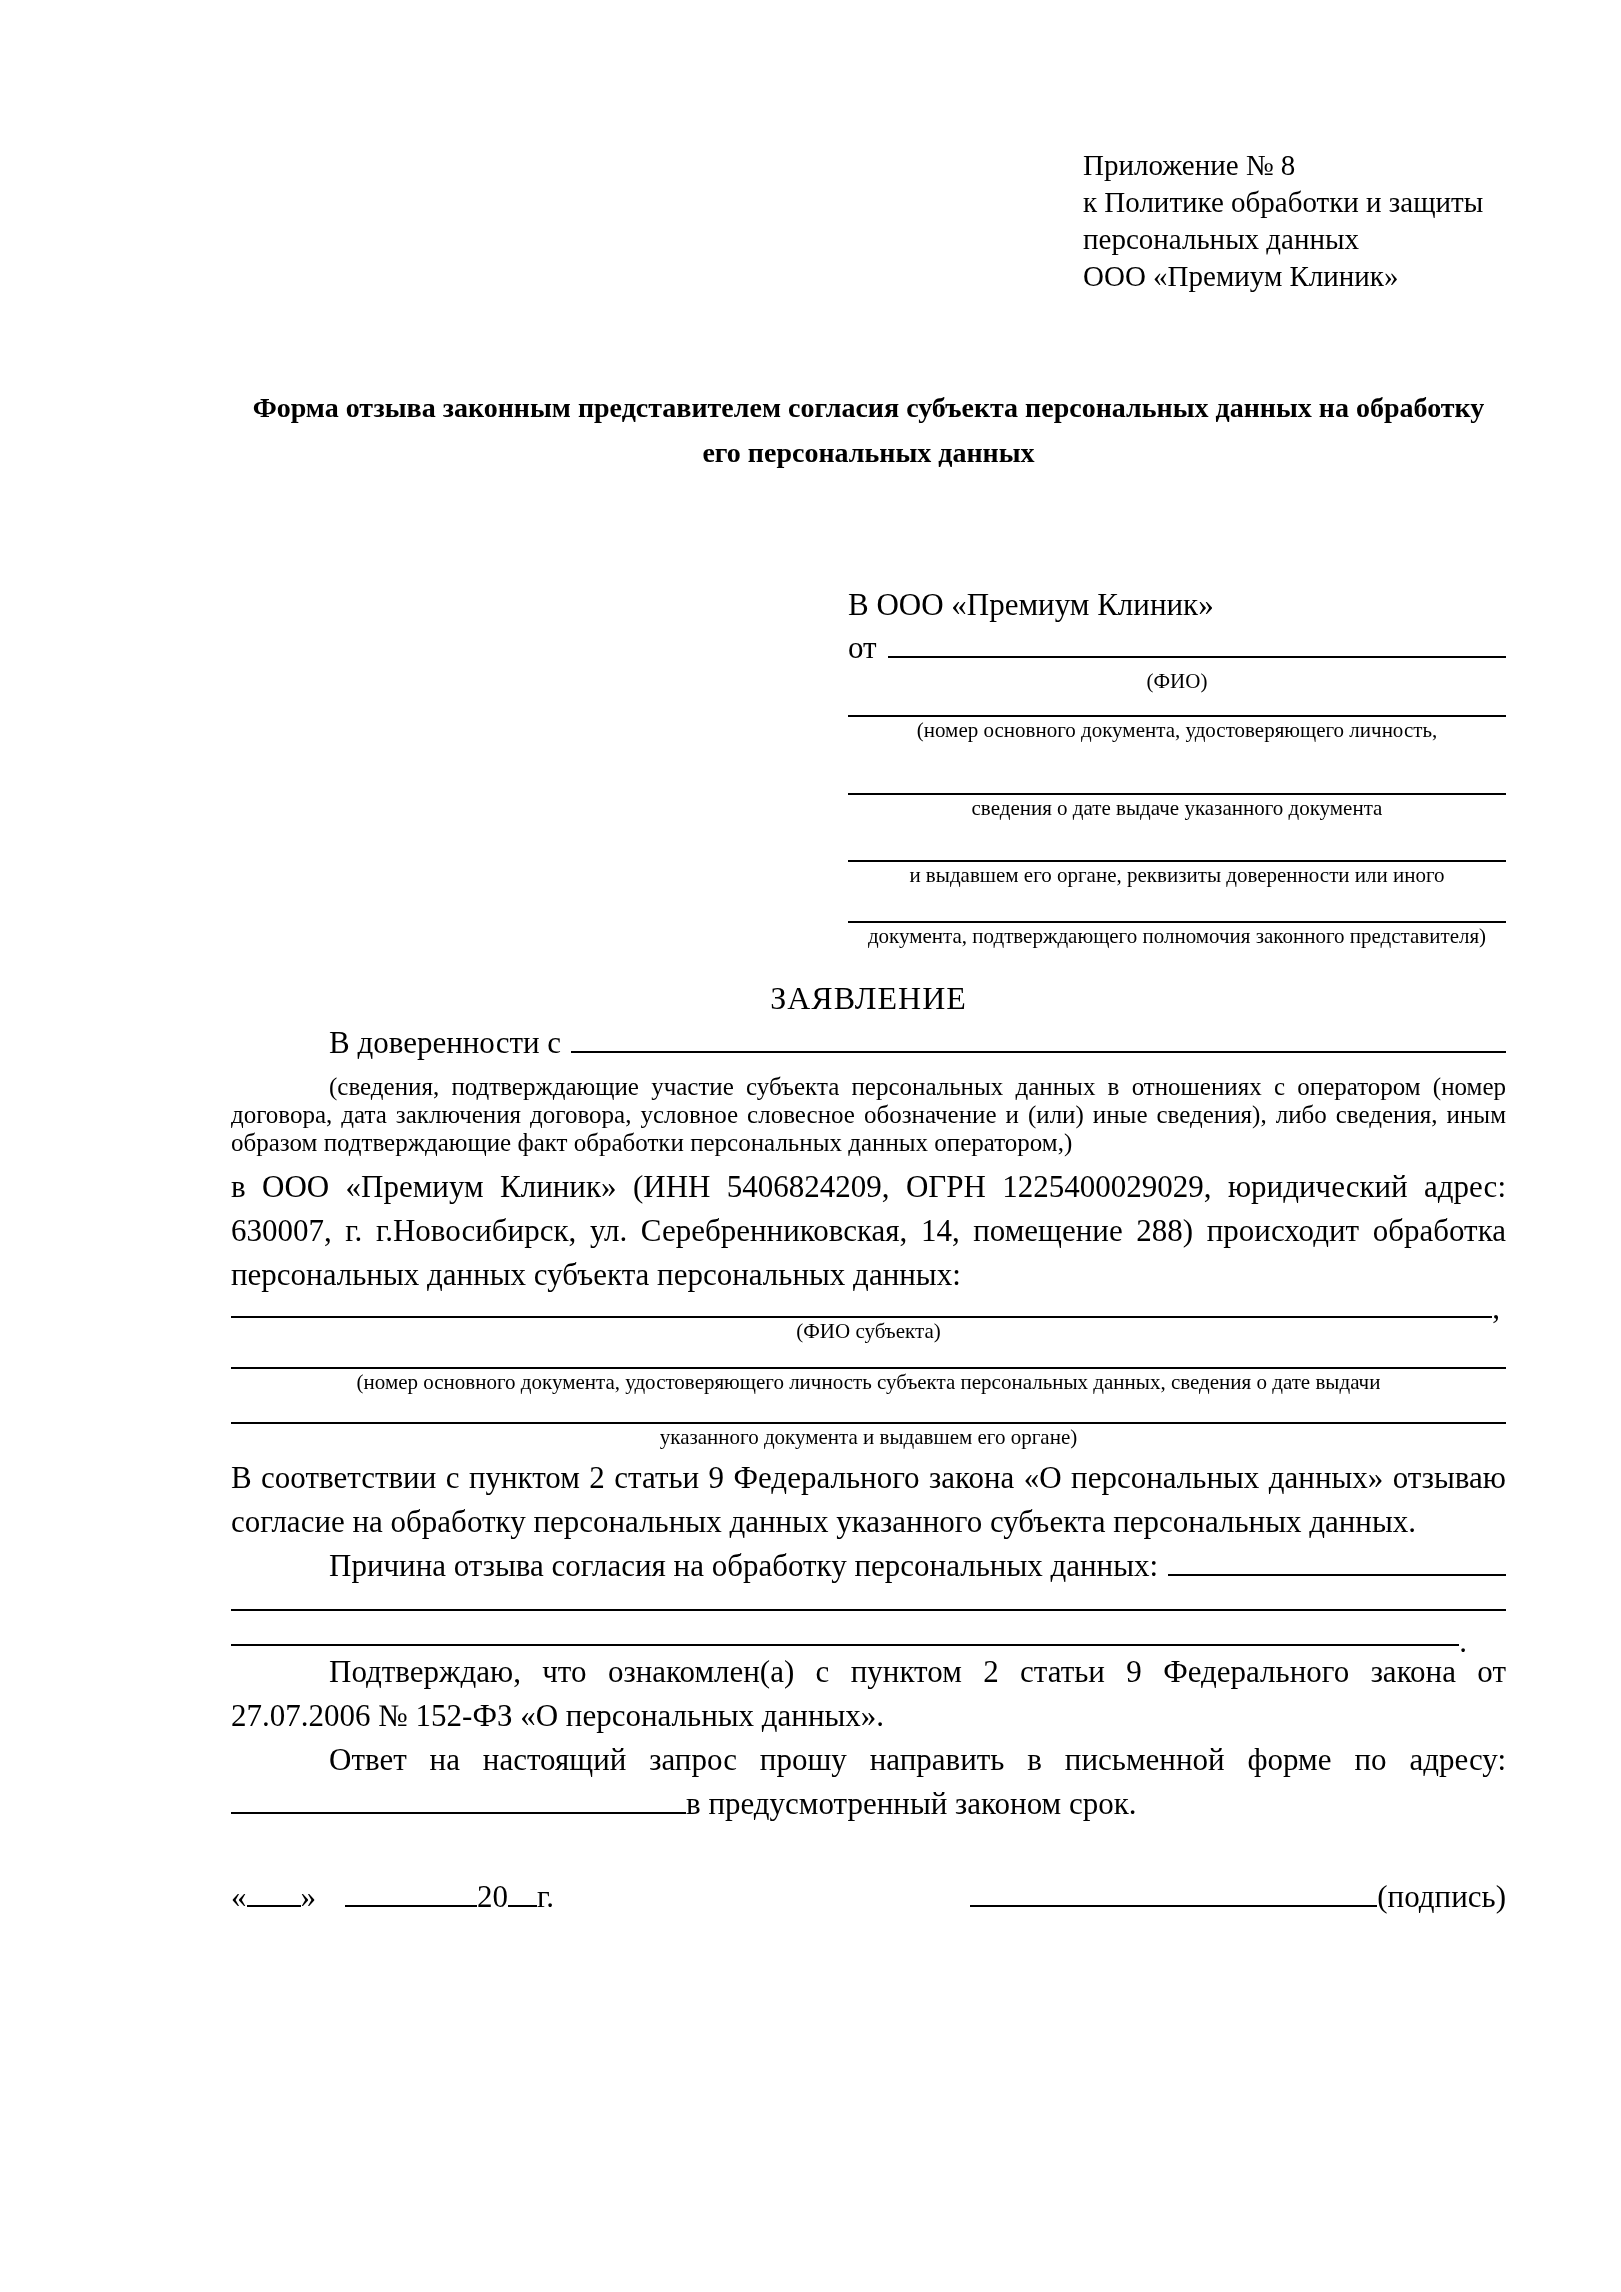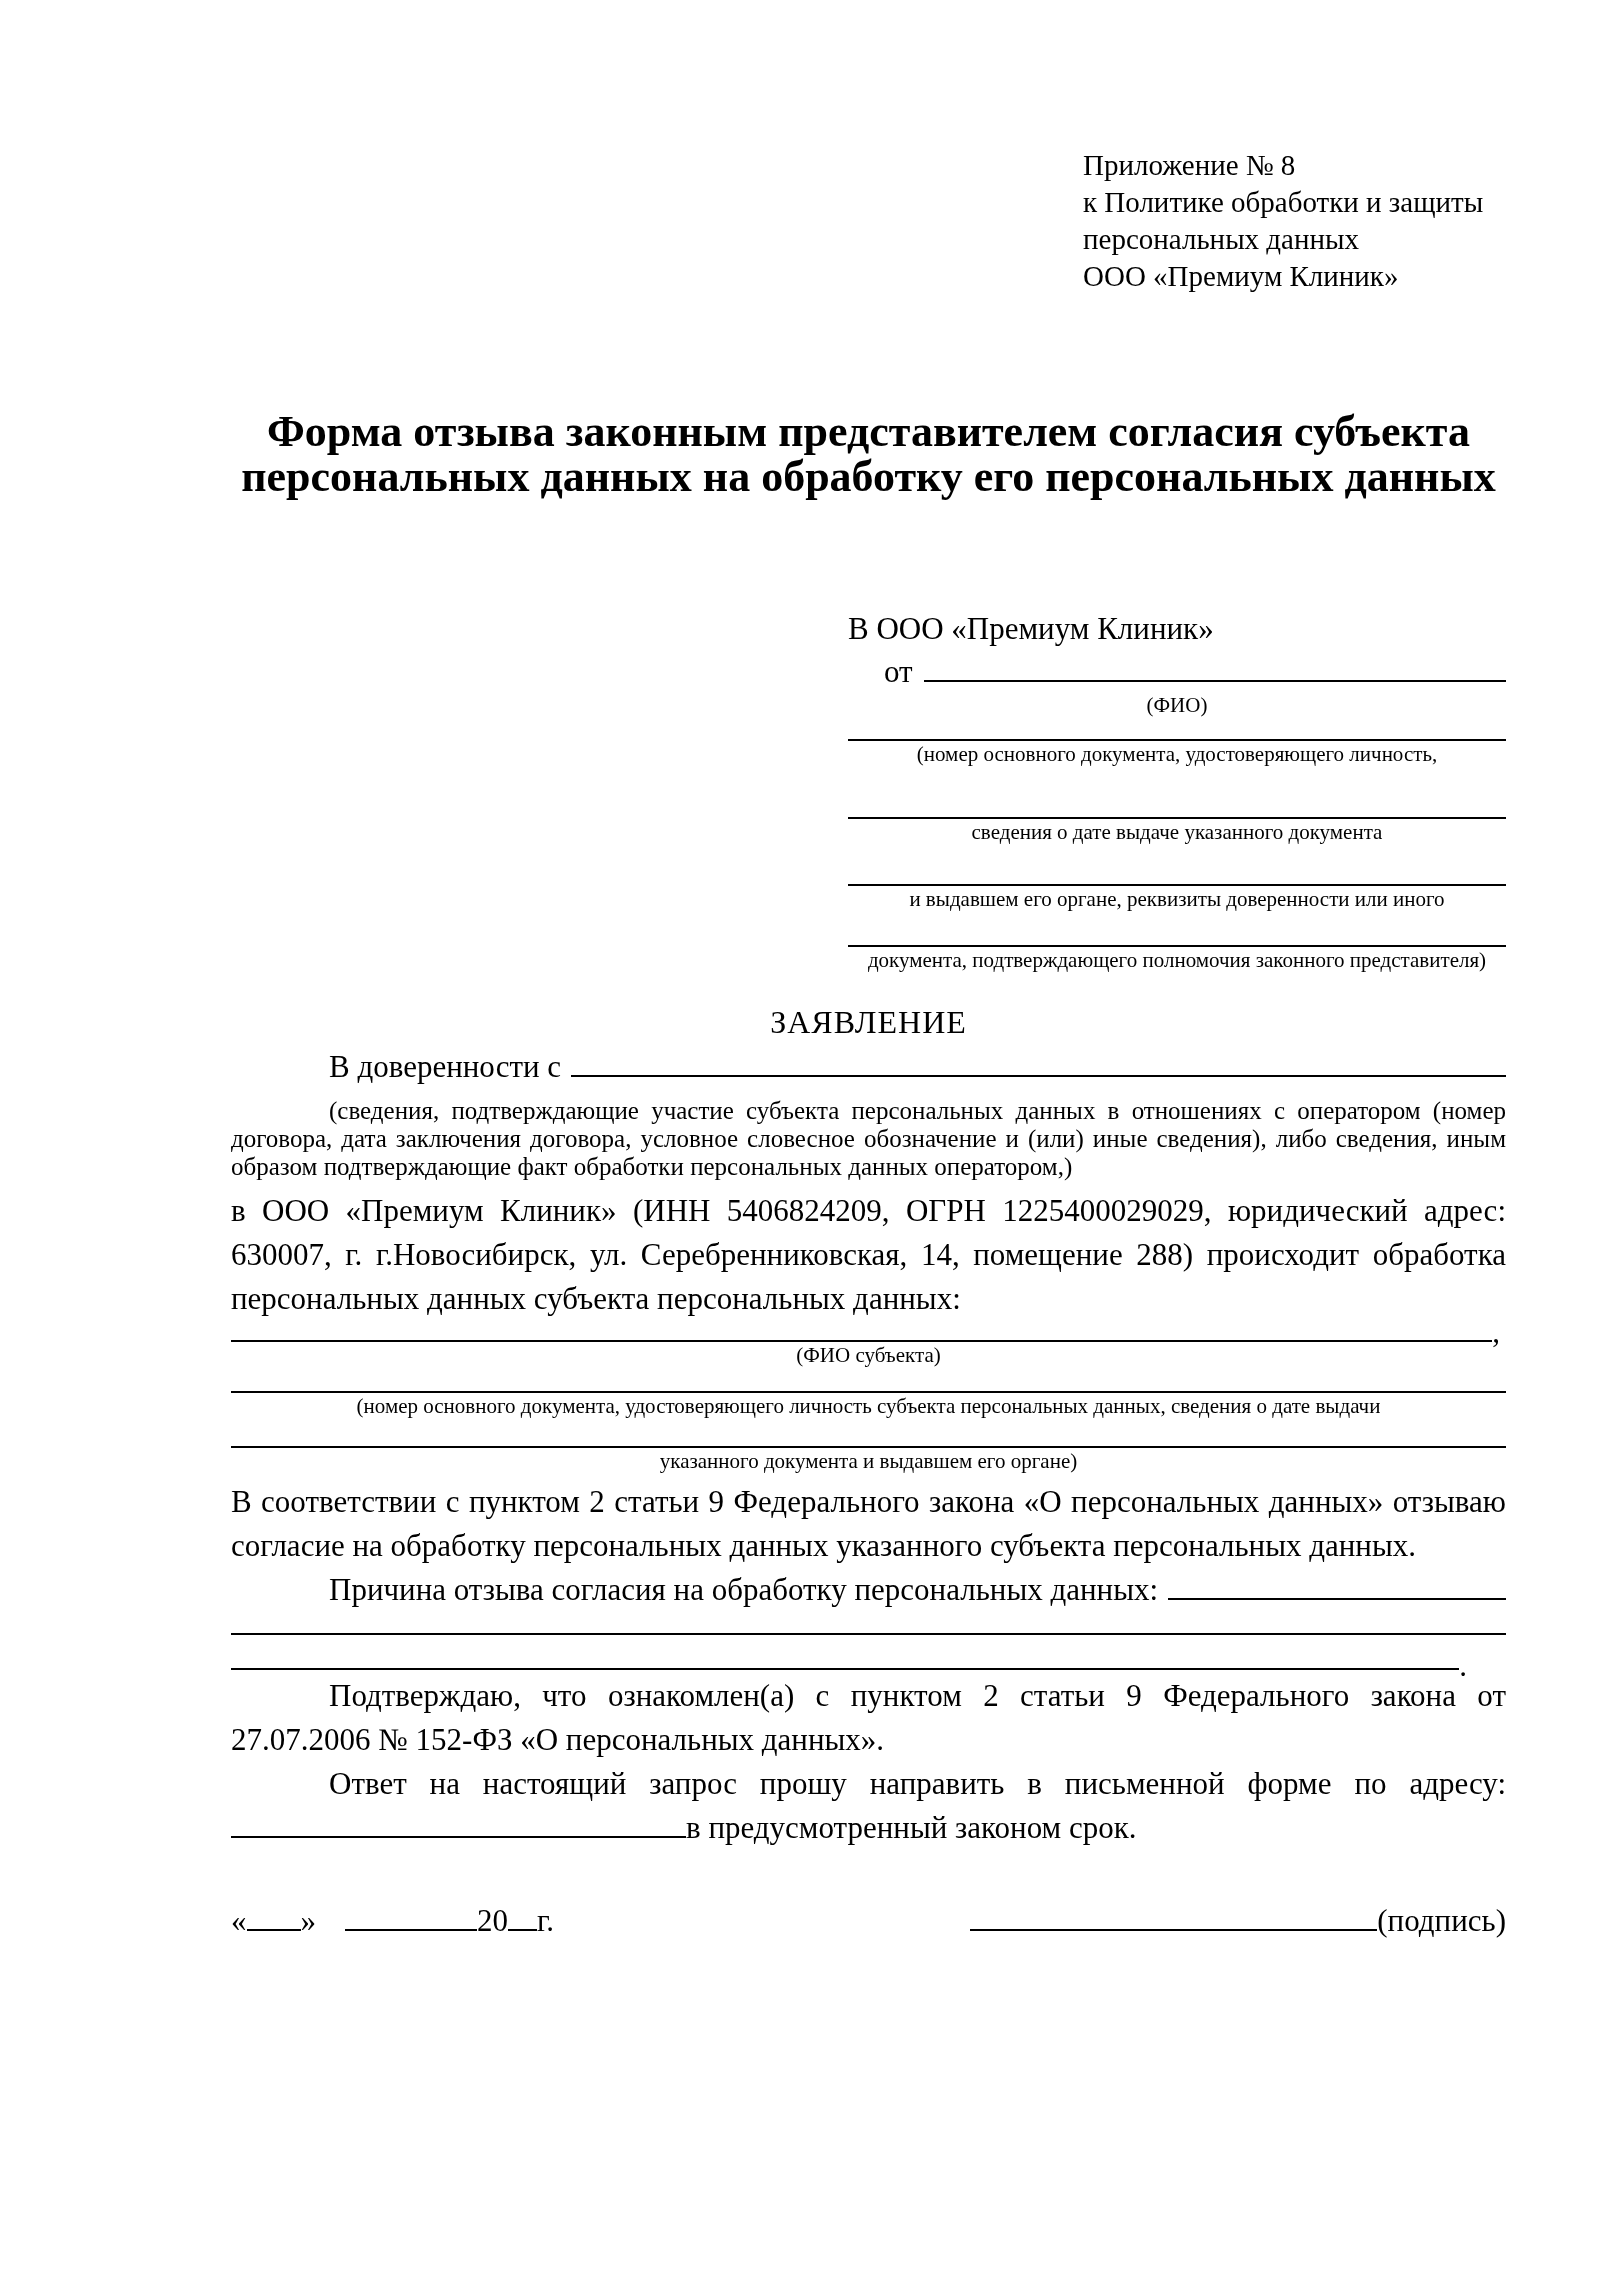--- a/index.html
+++ b/index.html
@@ -10,29 +10,29 @@
     font-family:"Liberation Serif","DejaVu Serif",serif;
     overflow:hidden;
   }
   .content{position:absolute;left:231px;top:147px;width:1275px;}
 
   
   .appendix{margin-left:852px;font-size:29px;line-height:37px;}
 
   
   .doc-title{
-    margin-top:114px;text-align:center;font-weight:bold;
-    font-size:44px;line-height:45px;
+    margin-top:90px;text-align:center;font-weight:bold;
+    font-size:28px;line-height:45px;
   }
 
   
   .recipient{margin-top:108px;margin-left:617px;width:658px;font-size:31px;}
   .recipient .to-line{line-height:44px;}
   .flexrow{display:flex;align-items:baseline;}
-  .from-row{height:41px;line-height:41px;margin-left:36px;}
+  .from-row{height:41px;line-height:41px;}
   .from-row .label{margin-right:11.8px;}
   .fill{flex:1 1 auto;border-bottom:2.9px solid #000;min-width:29px;}
   .cap{font-size:21px;line-height:27.4px;text-align:center;}
   .field-line{border-bottom:2.9px solid #000;}
   .fl-20{height:19.6px;} .fl-50{height:49px;} .fl-38{height:37px;} .fl-33{height:32px;}
   .fl-22{height:21.6px;} .fl-26{height:25.5px;}
 
   
   .heading{margin-top:25.5px;text-align:center;font-size:32px;line-height:45px;letter-spacing:1px;}
   .intro-row{height:44px;line-height:44px;font-size:31px;padding-left:98px;}

